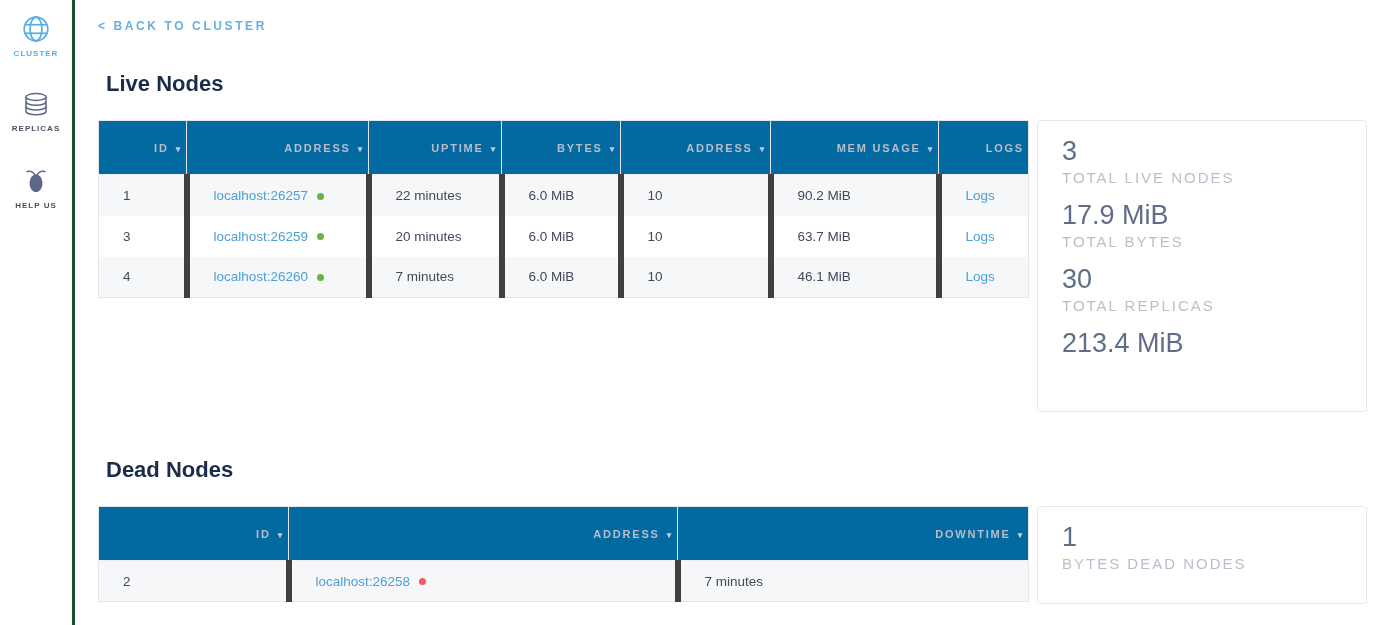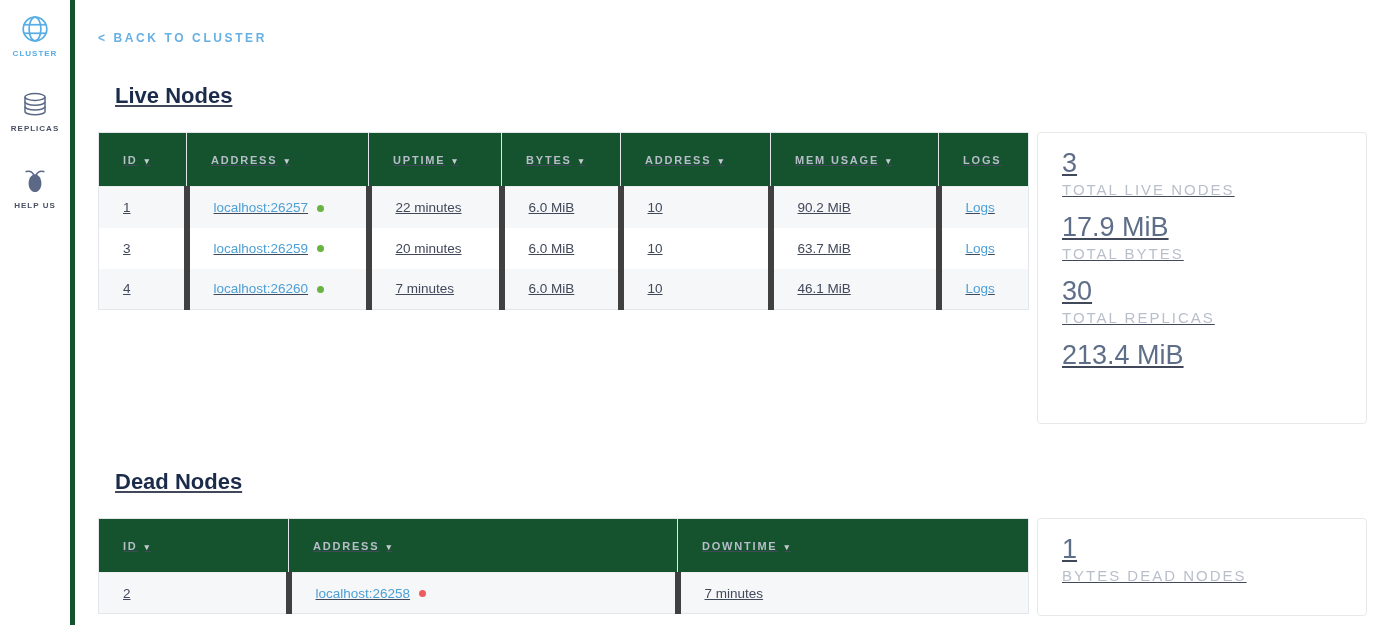--- a/index.html
+++ b/index.html
@@ -9,55 +9,55 @@
     background: #ffffff;
     font-family: "Liberation Sans", sans-serif;
     color: #41485a;
     overflow: hidden;
   }
   
   .sidebar {
     position: fixed; left: 0; top: 0; bottom: 0;
     width: 75px;
     background: #fff;
-    border-right: 5px solid #14532d;
+    border-right: 3px solid #14532d;
     display: flex; flex-direction: column; align-items: center;
     padding-top: 14px;
   }
   .nav-item {
     display: flex; flex-direction: column; align-items: center;
     margin-bottom: 33px; cursor: pointer; text-align: center;
   }
   .nav-item .nav-label {
     margin-top: 5px;
     font-size: 8px; font-weight: bold; letter-spacing: 1px;
     color: #4a5164;
   }
   .nav-item.active .nav-label { color: #57ade4; }
   
-  .content { margin-left: 75px; padding: 28px 0 0 23px; text-decoration: underline; }
+  .content { margin-left: 75px; padding: 16px 0 0 23px; }
   .back-link {
     display: inline-block;
     font-size: 12px; font-weight: bold; letter-spacing: 2.6px;
     color: #67b0e4; text-decoration: none; cursor: pointer;
   }
   .section-title {
     font-size: 22px; font-weight: bold; color: #1b2b4a;
-    margin: 37px 0 23px 17px; line-height: 26px;
+    margin: 37px 0 23px 8px; line-height: 26px;
   }
   .section-row { display: flex; align-items: flex-start; }
   
   table.nodes {
     width: 930px; border-collapse: collapse; table-layout: fixed;
     background: #fff; border: 1px solid #e3e6eb;
   }
   table.nodes th {
-    height: 54px; text-align: left; padding: 0 4px 0 24px;
+    height: 54px; text-align: right; padding: 0 4px 0 24px;
     font-size: 11px; font-weight: bold; letter-spacing: 1.8px;
-    color: #b7bdc9; background: #14532d;
+    color: #b7bdc9; background: #0369a1;
     border-left: 1px solid #e3e6eb; border-bottom: 1px solid #eceef1;
     white-space: nowrap; overflow: hidden;
   }
   table.nodes th:first-child, table.nodes td:first-child { border-left: none; }
   table.nodes th .arrow { font-size: 9px; margin-left: 7px; color: #c6cbd4; }
   table.nodes td {
     height: 41px; padding: 0 4px 0 24px;
     font-size: 13.5px; color: #41485a;
     border-left: 6px solid #404040;
     white-space: nowrap; overflow: hidden;

